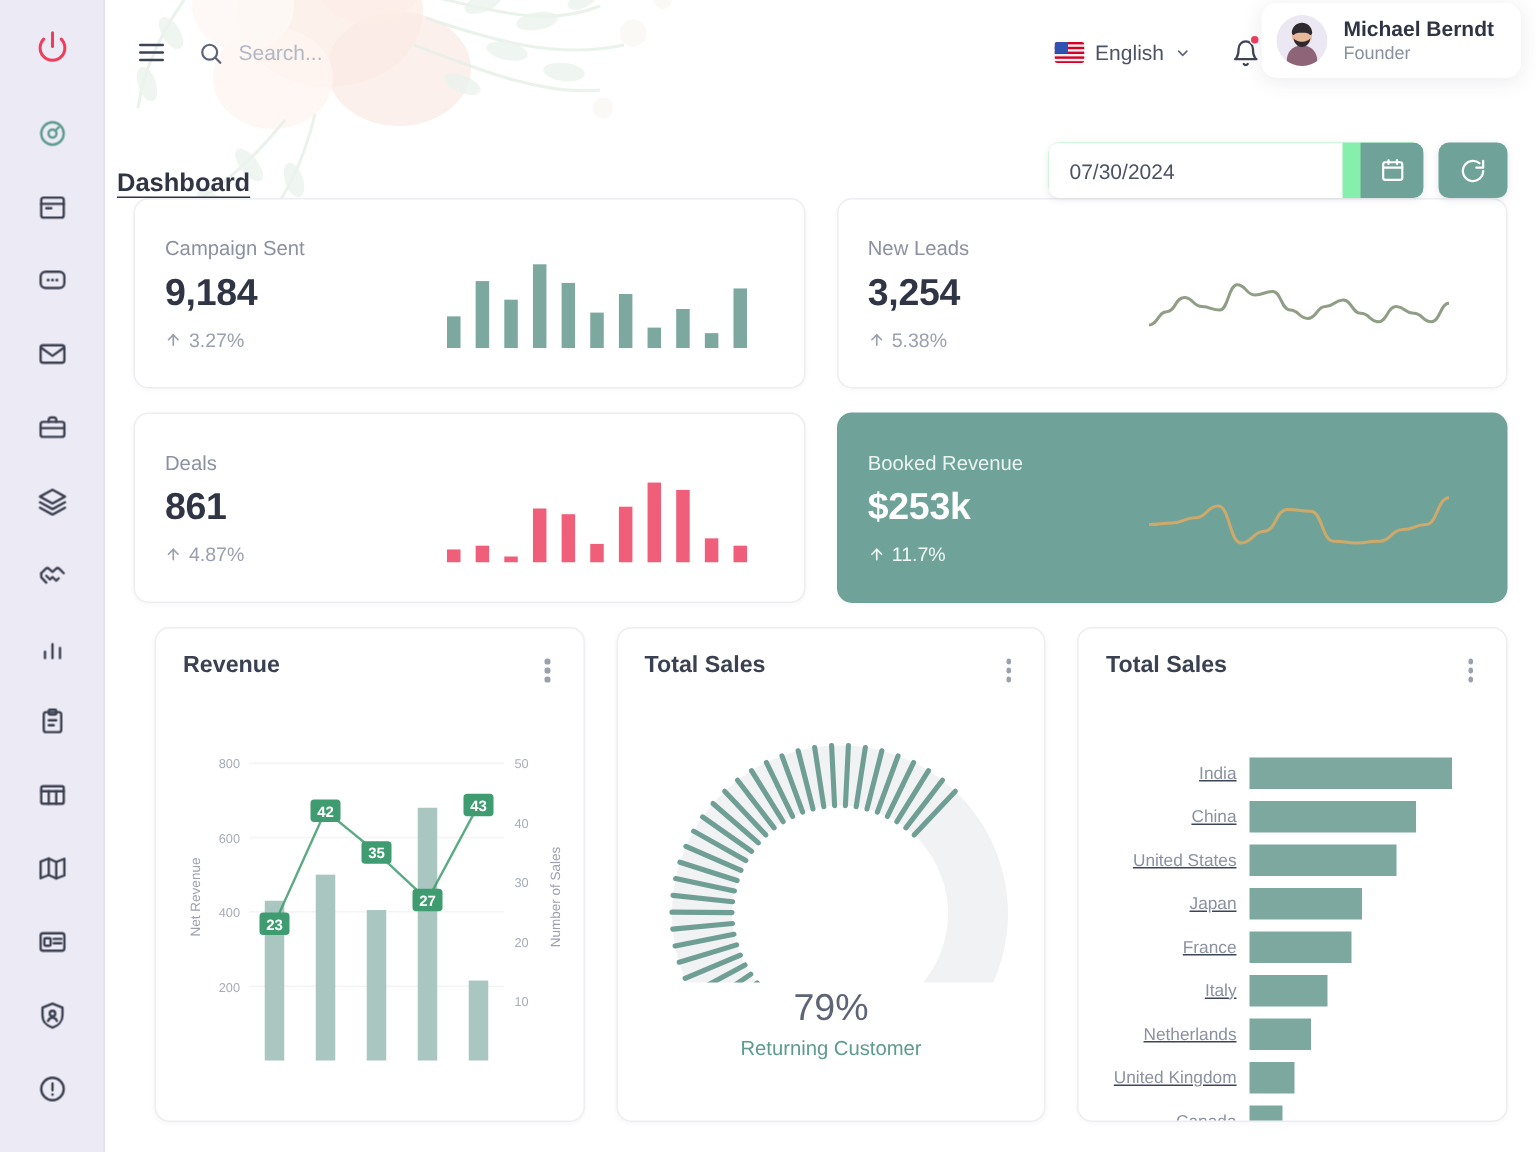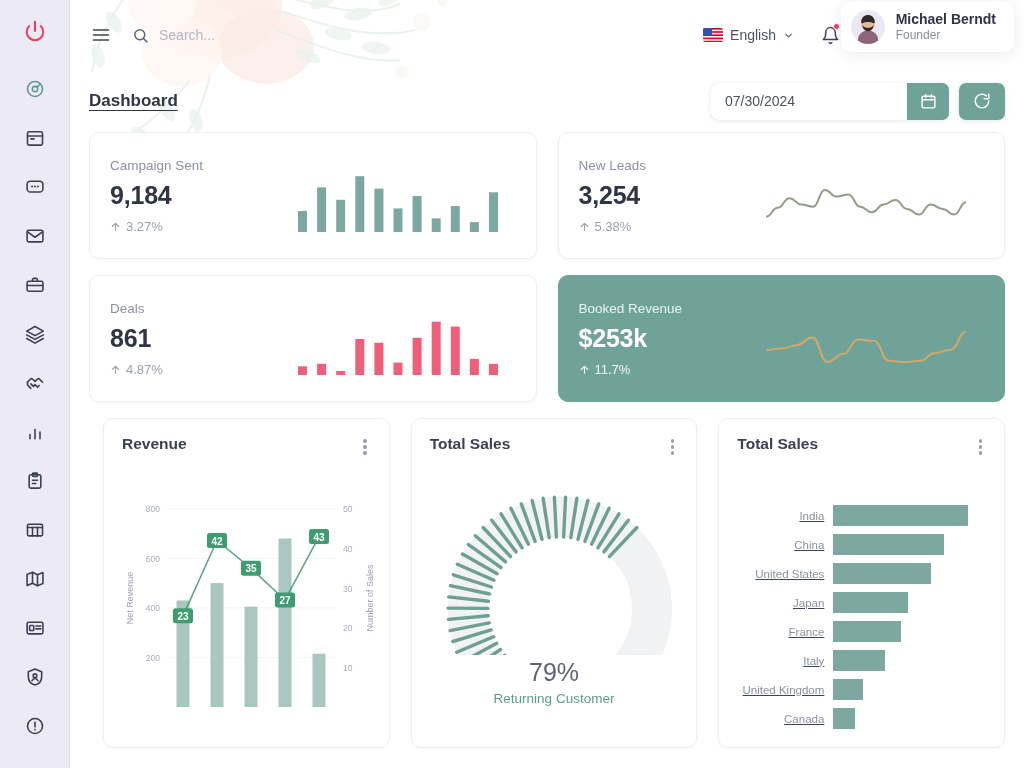--- a/index.html
+++ b/index.html
@@ -68,29 +68,29 @@
     box-shadow: 0 2px 14px rgba(60,60,100,.10);
     position: absolute; right: 10px; top: 2px; cursor: pointer;
   }
   #profile .who { line-height: 1.3; }
   #profile .nm { font-size: 14px; font-weight: bold; color: #2e3444; }
   #profile .rl { font-size: 12px; color: #8a90a0; }
 
   
   #pagehead {
     position: relative; z-index: 5;
-    display: flex; align-items: center; padding: 0 19px 0 19px; height: 62px;
+    display: flex; align-items: flex-end; padding: 0 19px 0 8px; height: 62px;
   }
   #page-title {
     font-size: 17px; font-weight: bold; color: #2f3545;
     text-decoration: underline; text-underline-offset: 4px;
   }
   #daterow { margin-left: auto; display: flex; align-items: center; gap: 10px; }
   .date-group { display: flex; align-items: stretch; border-radius: 7px; overflow: hidden;
-     box-shadow: 0 1px 5px rgba(60,60,100,.10); background:#86efac; }
+     box-shadow: 0 1px 5px rgba(60,60,100,.10); background:#86efac;gap:12px; }
   #date-input {
     border: none; outline: none; width: 196px; padding: 0 14px; font-size: 14px;
     color: #4a5263; background: #fff; height: 37px; font-family: "Liberation Sans", sans-serif;
   }
   .teal-btn {
     background: #6fa39a; border: none; width: 42px; height: 37px;
     display: flex; align-items: center; justify-content: center; cursor: pointer; color: #fff;
   }
   .teal-btn.solo { border-radius: 7px; width: 46px; box-shadow: 0 1px 5px rgba(60,60,100,.12); }
 
@@ -627,20 +627,24 @@
             </div>
             <div class="ctry-row">
               <div class="ctry-label">France</div>
               <div class="ctry-bar" style="width: 67.5px; background: rgb(124, 168, 159);"></div>
             </div>
             <div class="ctry-row">
               <div class="ctry-label">Italy</div>
               <div class="ctry-bar" style="width: 51.3px; background: rgb(124, 168, 159);"></div>
             </div>
             <div class="ctry-row">
+              <div class="ctry-label">Netherlands</div>
+              <div class="ctry-bar" style="width: 40.5px; background: rgb(124, 168, 159);"></div>
+            </div>
+            <div class="ctry-row">
               <div class="ctry-label">United Kingdom</div>
               <div class="ctry-bar" style="width: 29.7px; background: rgb(124, 168, 159);"></div>
             </div>
             <div class="ctry-row">
               <div class="ctry-label">Canada</div>
               <div class="ctry-bar" style="width: 21.6px; background: rgb(124, 168, 159);"></div>
             </div>
           </div>
       </div>
 

